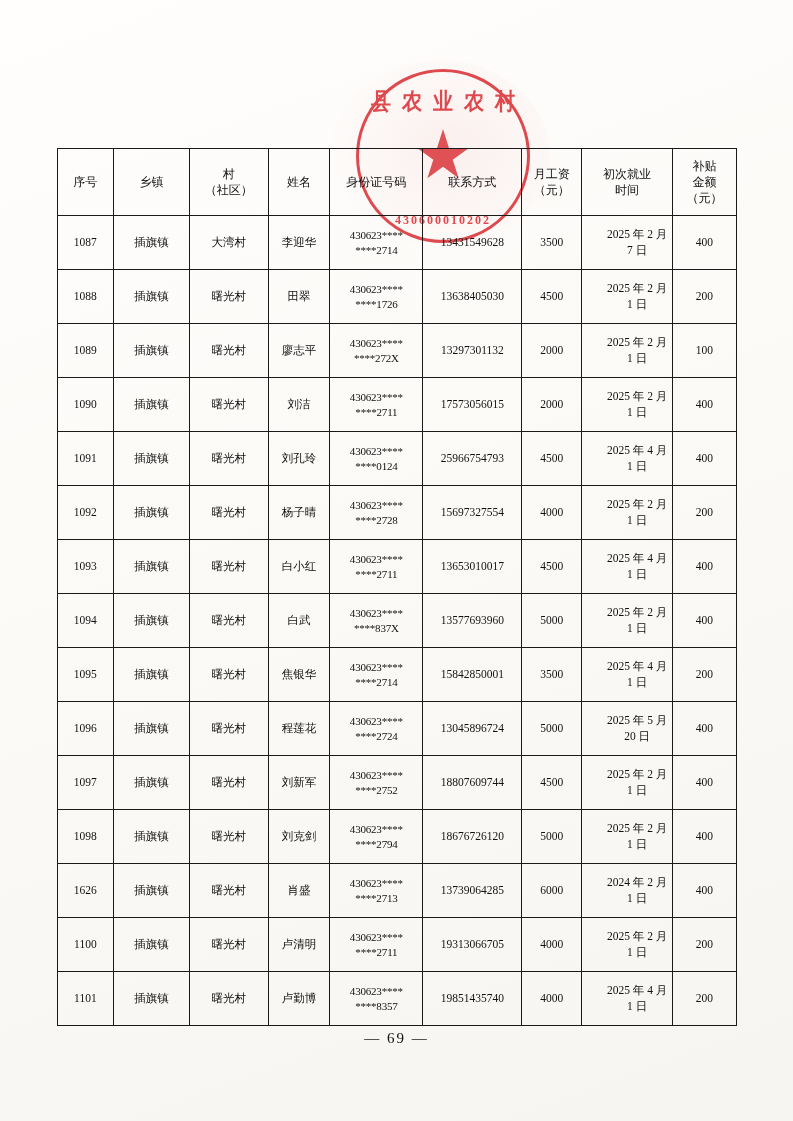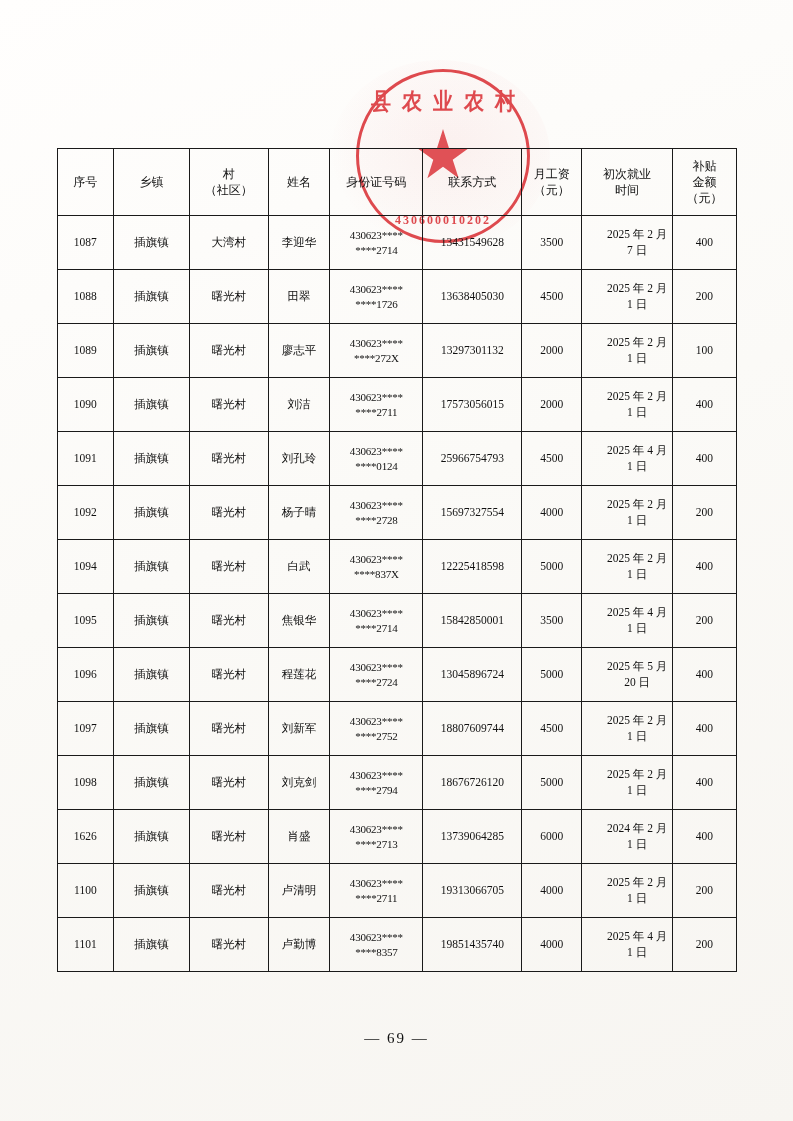--- a/index.html
+++ b/index.html
@@ -278,29 +278,46 @@
           </td>
           <td>15697327554</td>
           <td>4000</td>
           <td class="date-cell">
             <span>2025 年 2 月</span>
             <span>1 日</span>
           </td>
           <td>200</td>
         </tr>
       <tr>
+          <td>1093</td>
+          <td>插旗镇</td>
+          <td>曙光村</td>
+          <td>白小红</td>
+          <td class="id-cell">
+            <span>430623****</span>
+            <span>****2711</span>
+          </td>
+          <td>13653010017</td>
+          <td>4500</td>
+          <td class="date-cell">
+            <span>2025 年 4 月</span>
+            <span>1 日</span>
+          </td>
+          <td>400</td>
+        </tr>
+      <tr>
           <td>1094</td>
           <td>插旗镇</td>
           <td>曙光村</td>
           <td>白武</td>
           <td class="id-cell">
             <span>430623****</span>
             <span>****837X</span>
           </td>
-          <td>12225418598</td>
+          <td>13577693960</td>
           <td>5000</td>
           <td class="date-cell">
             <span>2025 年 2 月</span>
             <span>1 日</span>
           </td>
           <td>400</td>
         </tr>
       <tr>
           <td>1095</td>
           <td>插旗镇</td>

